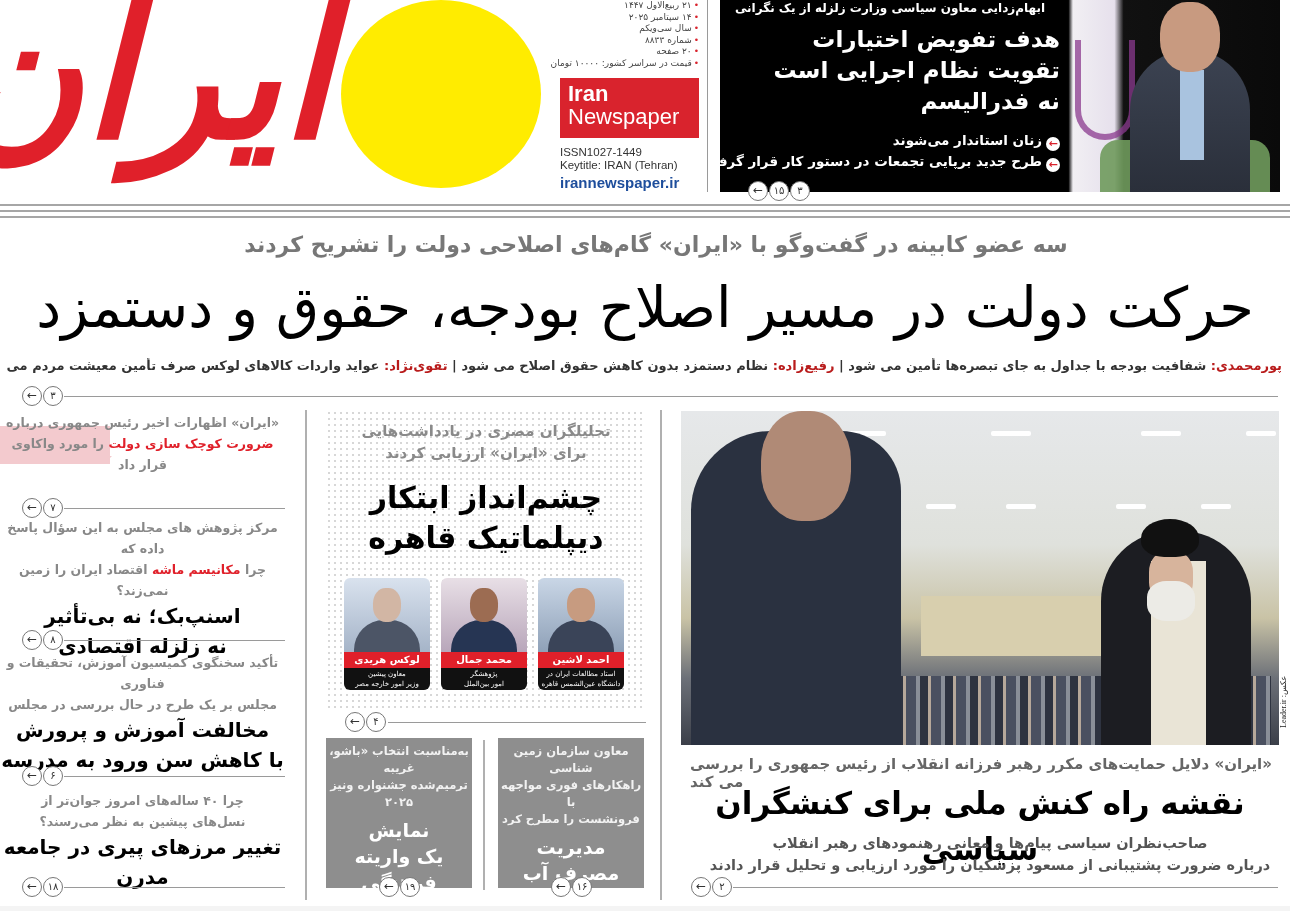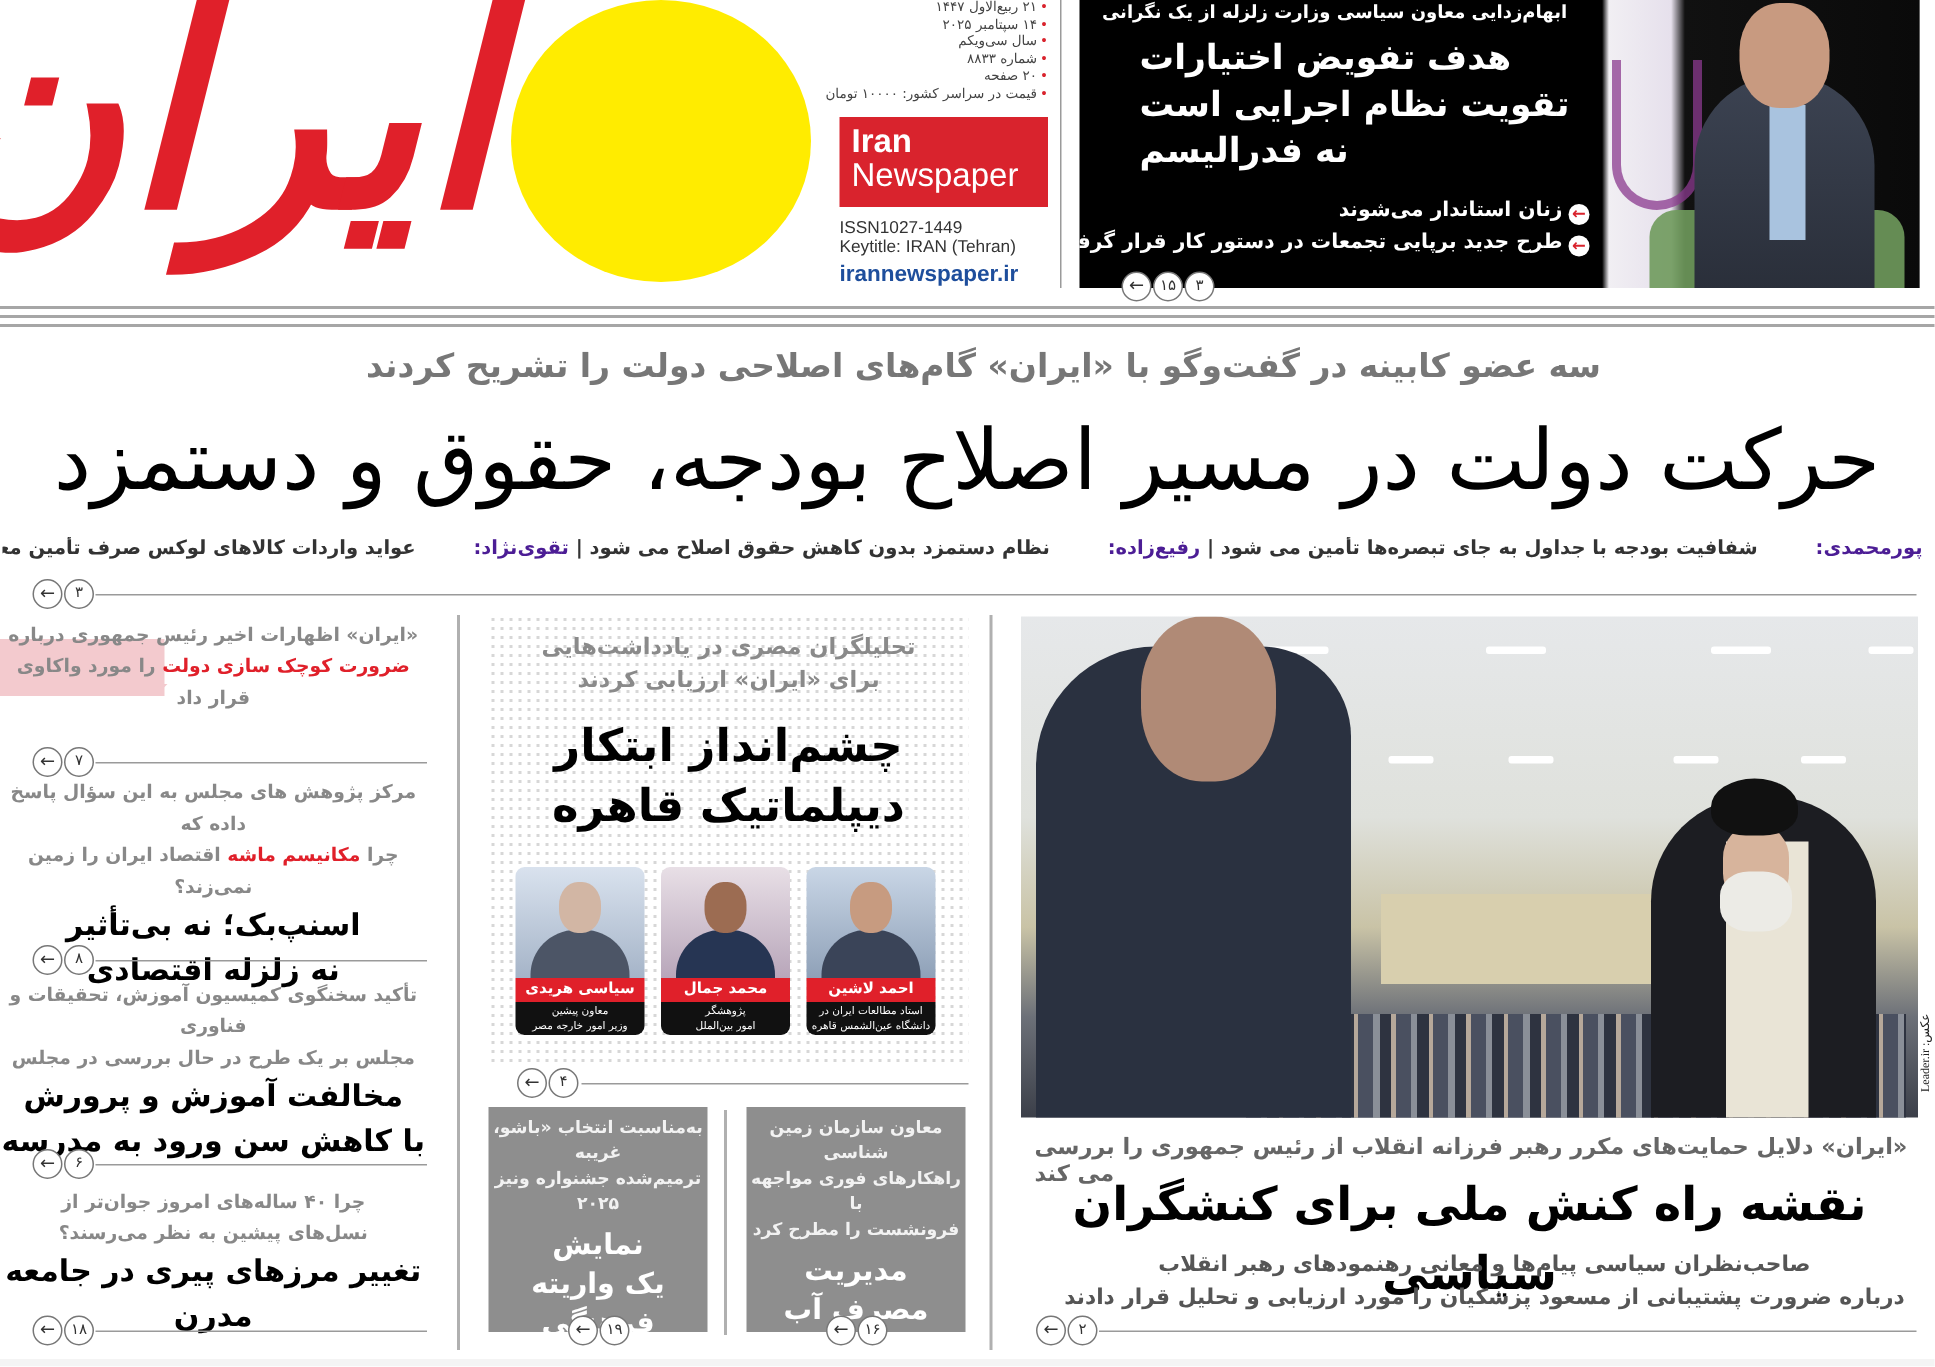--- a/index.html
+++ b/index.html
@@ -21,36 +21,36 @@
   .vrule { left: 707px; top: 0; width: 1px; height: 192px; background: #9a9a9a; }
 
   .teaser { left: 720px; top: 0; width: 560px; height: 192px; background: #000; overflow: hidden; }
   .teaser-photo { left: 330px; top: 0; width: 230px; height: 192px; background: linear-gradient(90deg,#000 0%,#000 8%,#f1eff3 10%,#e6e0ec 28%,#111 32%,#0a0a0a 100%); }
   .flag-mark { left: 355px; top: 40px; width: 60px; height: 100px; border: 6px solid #8b3a8f; border-top: none; border-radius: 0 0 40px 40px; opacity: .75; }
   .man { left: 410px; top: 50px; width: 120px; height: 142px; border-radius: 60px 60px 0 0; background: linear-gradient(180deg,#3c4352,#2a2f3a); }
   .man-head { left: 440px; top: 2px; width: 60px; height: 70px; border-radius: 45%; background: #c89a80; }
   .man-shirt { left: 460px; top: 70px; width: 24px; height: 90px; background: #a9c3df; }
   .chair { left: 380px; top: 140px; width: 170px; height: 52px; border-radius: 18px 18px 0 0; background: #6f9a5c; opacity: .9; }
   .teaser-kicker { right: 220px; top: 1px; width: 340px; font-size: 12px; color: #fff; text-align: center; font-weight: bold; }
-  .teaser-title { right: 220px; top: 24px; width: 300px; font-size: 23px; line-height: 31px; color: #fff; font-weight: bold; text-align: left; }
+  .teaser-title { right: 220px; top: 24px; width: 300px; font-size: 23px; line-height: 31px; color: #fff; font-weight: bold; text-align: right; }
   .teaser-bul { right: 220px; width: 330px; font-size: 13.5px; color: #fff; font-weight: bold; text-align: right; white-space: nowrap; }
   .bul-ico { display: inline-block; width: 14px; height: 14px; border-radius: 50%; background: #fff; color: #d9232d; font-size: 11px; line-height: 14px; text-align: center; margin-left: 4px; vertical-align: -2px; }
 
   .pager { display: inline-flex; direction: rtl; gap: 1px; }
   .pg { width: 20px; height: 20px; border-radius: 50%; border: 1.3px solid #777; background: #fff; font-size: 10px; line-height: 17px; text-align: center; color: #333; }
   .pg.arrow { font-size: 12px; }
   .pager-line { height: 1px; background: #9a9a9a; }
 
   .hrule { left: 0; width: 1290px; height: 1.5px; background: #a6a6a6; }
 
   
   .lead-kicker { left: 0; top: 232px; width: 1290px; text-align: center; font-size: 22px; color: #777; font-weight: bold; margin-left: 11px; }
   .lead-title { left: 0; top: 268px; width: 1290px; text-align: center; font-size: 56px; font-weight: normal; letter-spacing: -1px; color: #000; line-height: 80px; }
   .lead-sub { right: 8px; top: 358px; width: 1280px; font-size: 13px; font-weight: bold; color: #333; white-space: nowrap; text-align: right; overflow: hidden; }
-  .lead-sub .red { color: #4c1d95; margin-left: 34px; }
+  .lead-sub .red { color: #b91c1c; }
 
   
   .col-rule { width: 1.5px; background: #b0b0b0; }
   .side-kicker { font-size: 12.5px; color: #888; text-align: center; font-weight: bold; line-height: 21px; }
   .side-kicker .red { color: #e0202a; }
   .side-title { font-size: 20px; font-weight: bold; text-align: center; color: #000; line-height: 30px; }
   .badge-stamp { left: 0; top: 426px; width: 110px; height: 38px; background: #f1c1c6; opacity: .85; }
   .badge-stamp:after { content: ""; position: absolute; left: 96px; bottom: -8px; border: 8px solid transparent; border-top-color: #f1c1c6; }
 
   .dots-box { left: 326px; top: 410px; width: 320px; height: 300px; background-color: #fff; background-image: radial-gradient(#d7d7d7 1px, transparent 1.2px); background-size: 6px 6px; }
@@ -229,21 +229,21 @@
   <div class="rl">
       <div>پژوهشگر</div>
       <div>امور بین‌الملل</div>
     </div>
 </div>
 <div class="abs person" style="left:344px; top:578px;">
   <div class="ph" style="background:linear-gradient(180deg,#d9e2ee,#a5b4c8)">
       <div class="body" style="background:#4c5566"></div>
       <div class="face" style="background:#d2b6a4"></div>
     </div>
-  <div class="nm">سیاسی هریدی</div>
+  <div class="nm">لوکس هریدی</div>
   <div class="rl">
       <div>معاون پیشین</div>
       <div>وزیر امور خارجه مصر</div>
     </div>
 </div>
 
 <div class="abs pager" style="left:345px; top:712px;">
   <div class="pg">۴</div>
   <div class="pg arrow">←</div>
 </div>

